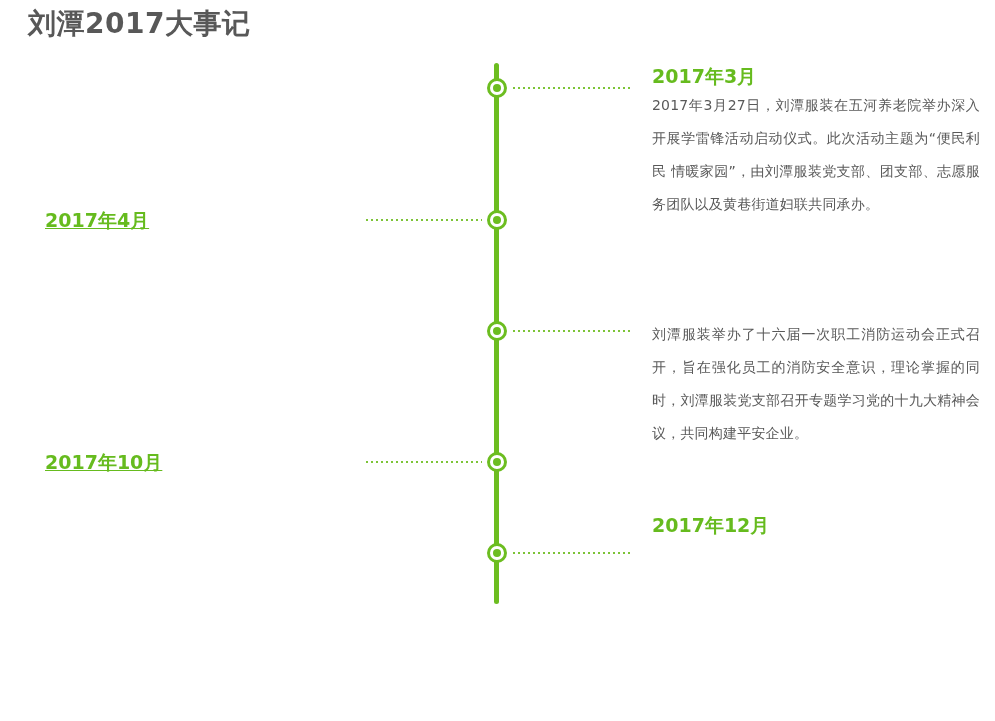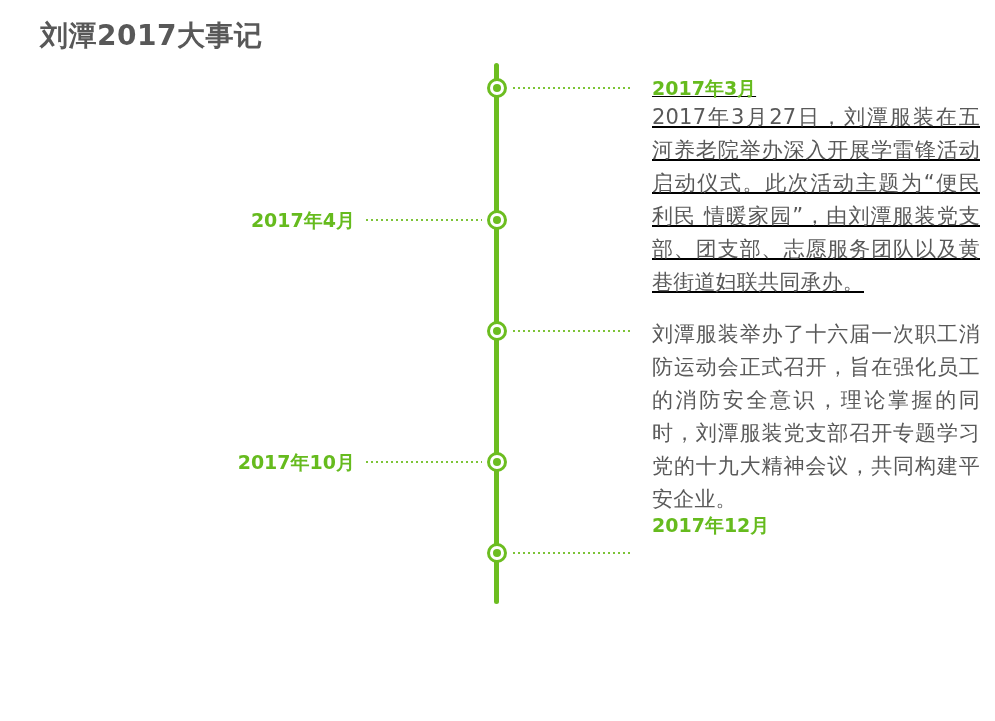--- a/index.html
+++ b/index.html
@@ -8,21 +8,21 @@
     position: relative;
     width: 995px;
     height: 721px;
     background: #ffffff;
     overflow: hidden;
   }
   .page-title {
     position: absolute;
     left: 28px;
     top: 4px;
-    margin: 12px;
+    margin: 0;
     font-size: 28px;
     line-height: 40px;
     font-weight: 600;
     color: #585858;
     letter-spacing: 0.5px;
   }
   .timeline-line {
     position: absolute;
     left: 494px;
     top: 63px;
@@ -74,30 +74,30 @@
   }
   .event.right { left: 652px; width: 328px; }
   .event.left  { left: 45px;  width: 323px; }
   .event .date {
     margin: 0;
     font-size: 19px;
     line-height: 26px;
     font-weight: 700;
     color: #66bb1e;
   }
-  .event.left .date { text-align: right; padding-right: 13px; }
+  .event.left .date { padding-right: 13px; text-decoration: underline; }
   .event .desc {
     margin: 0;
-    font-size: 21px;
+    font-size: 14px;
     line-height: 33px;
     color: #595959;
     text-align: justify;
     letter-spacing: 0.2px;
   }
-  .e0 { top: 75px; text-decoration: underline; }
+  .e0 { top: 63px; }
   .e1 { top: 207px; }
   .e2 { top: 318px; }
   .e3 { top: 449px; }
   .e4 { top: 512px; }
 </style>
 </head>
 <body>
 
 <div class="page">
 

